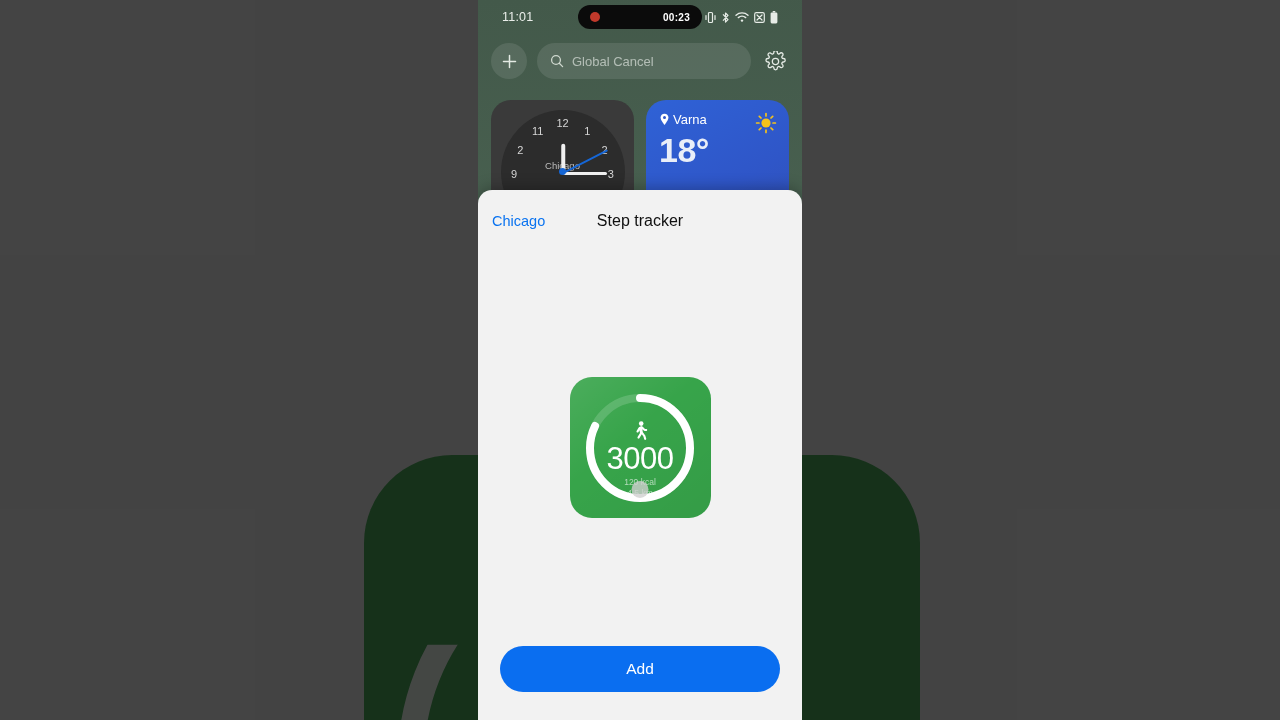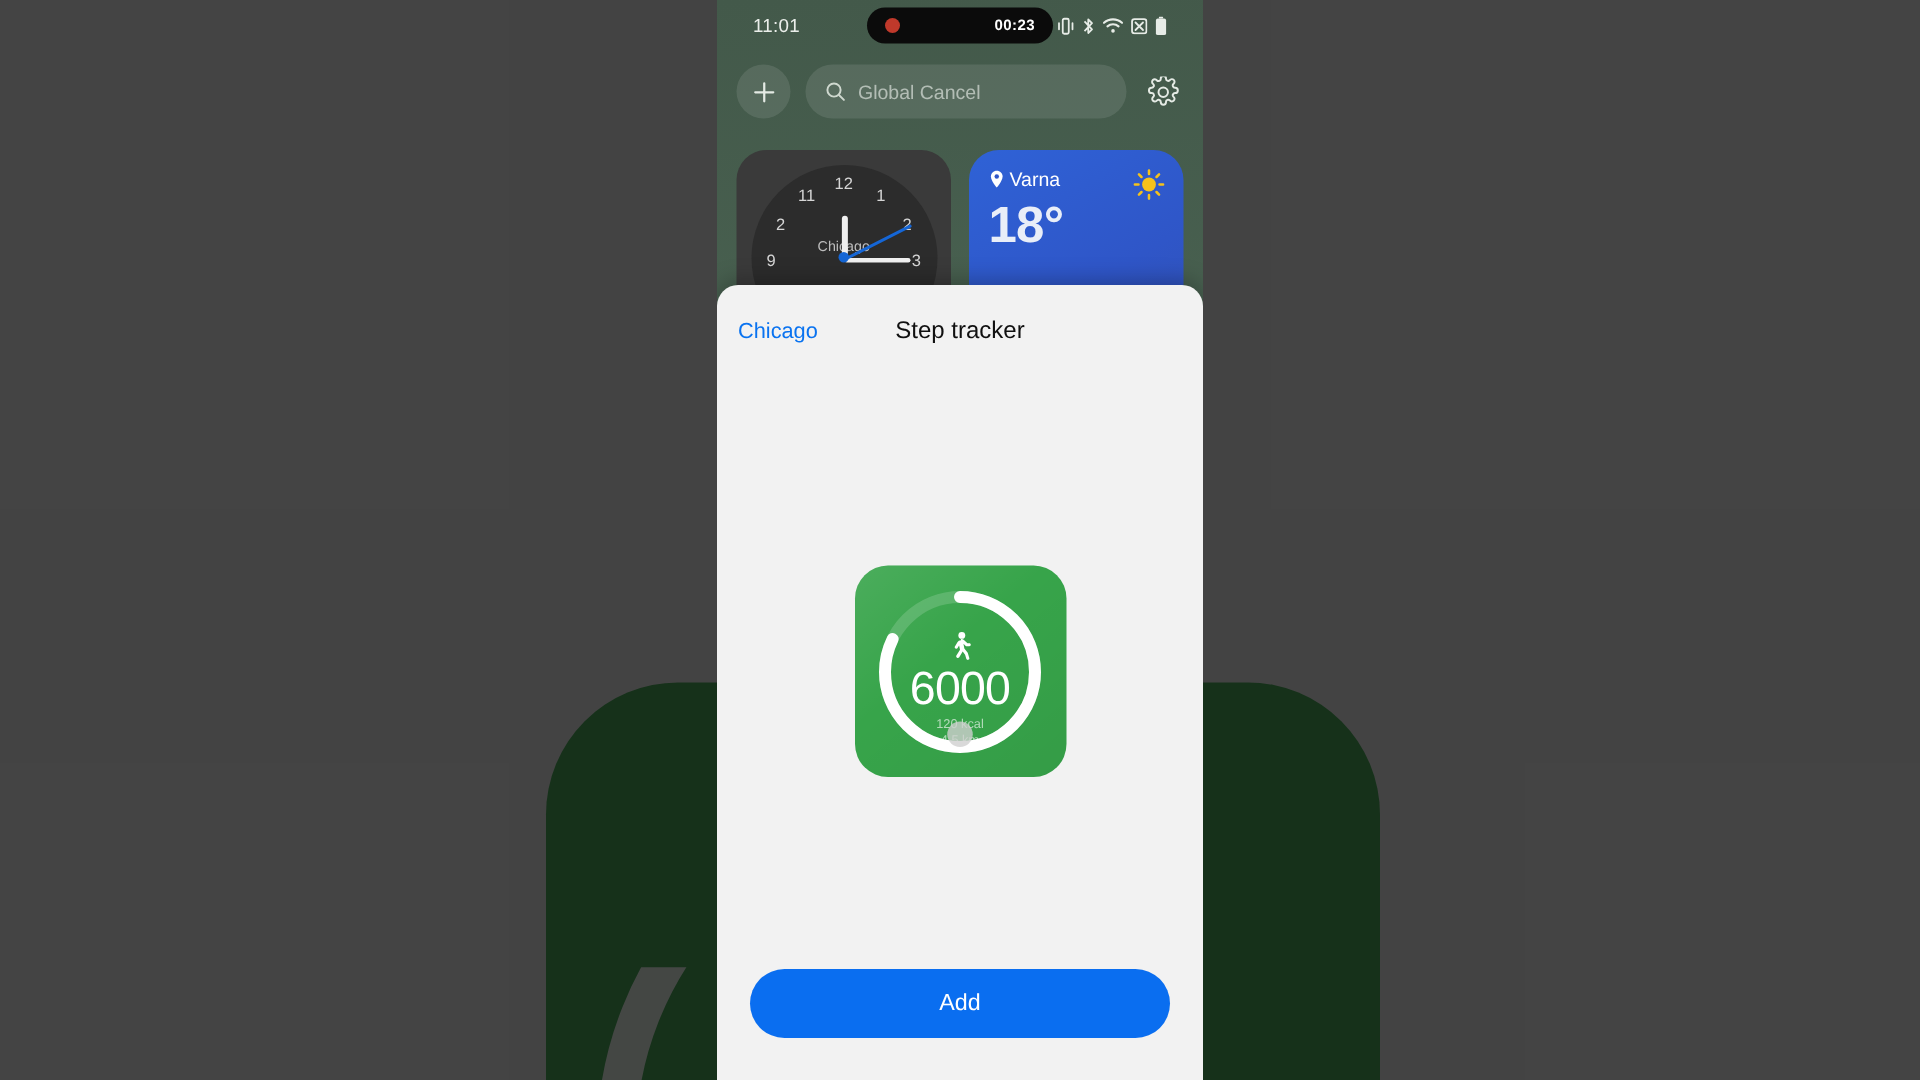--- a/index.html
+++ b/index.html
@@ -498,21 +498,21 @@
           <svg class="ring-svg" width="118" height="118" viewBox="0 0 118 118">
             <circle cx="59" cy="59" r="50" fill="none" stroke="rgba(255,255,255,.16)" stroke-width="8"></circle>
             <circle cx="59" cy="59" r="50" fill="none" stroke="#ffffff" stroke-width="8" stroke-linecap="round" stroke-dasharray="258 314"></circle>
           </svg>
 
           <div class="tile-center">
             <svg class="walk-icon" width="17" height="20" viewBox="0 0 17 20">
               <circle cx="9.2" cy="2.6" r="2.3" fill="#fff"></circle>
               <path d="M8.6 5.8c-1 0-1.8.5-2.3 1.3L4.6 10c-.3.5-.1 1.2.5 1.4.5.3 1.2 0 1.4-.5l.9-1.6.6 2.8-2.4 3.9c-.3.5-.1 1.2.4 1.5.5.3 1.2.1 1.5-.4l2.3-3.8 1.6 2.2.8 2.7c.2.6.8.9 1.3.7.6-.2.9-.8.7-1.3l-.9-3c-.1-.3-.2-.5-.4-.7l-2-2.6-.6-3.1 1.5 1.4c.2.2.5.3.8.3h1.6c.6 0 1-.5 1-1 0-.6-.4-1-1-1h-1.2l-2.2-2.1c-.5-.5-1.2-.8-1.9-.8h-.3z" fill="#fff"></path>
             </svg>
-            <div class="step-count">6000</div>
+            <div class="step-count">3000</div>
             <div class="step-sub">120 kcal</div>
             <div class="step-sub" style="margin-top:0">4.5 km</div>
           </div>
 
           <div class="loading-dot"></div>
         </div>
       </div>
 
       <button class="add-btn">Add</button>
 

